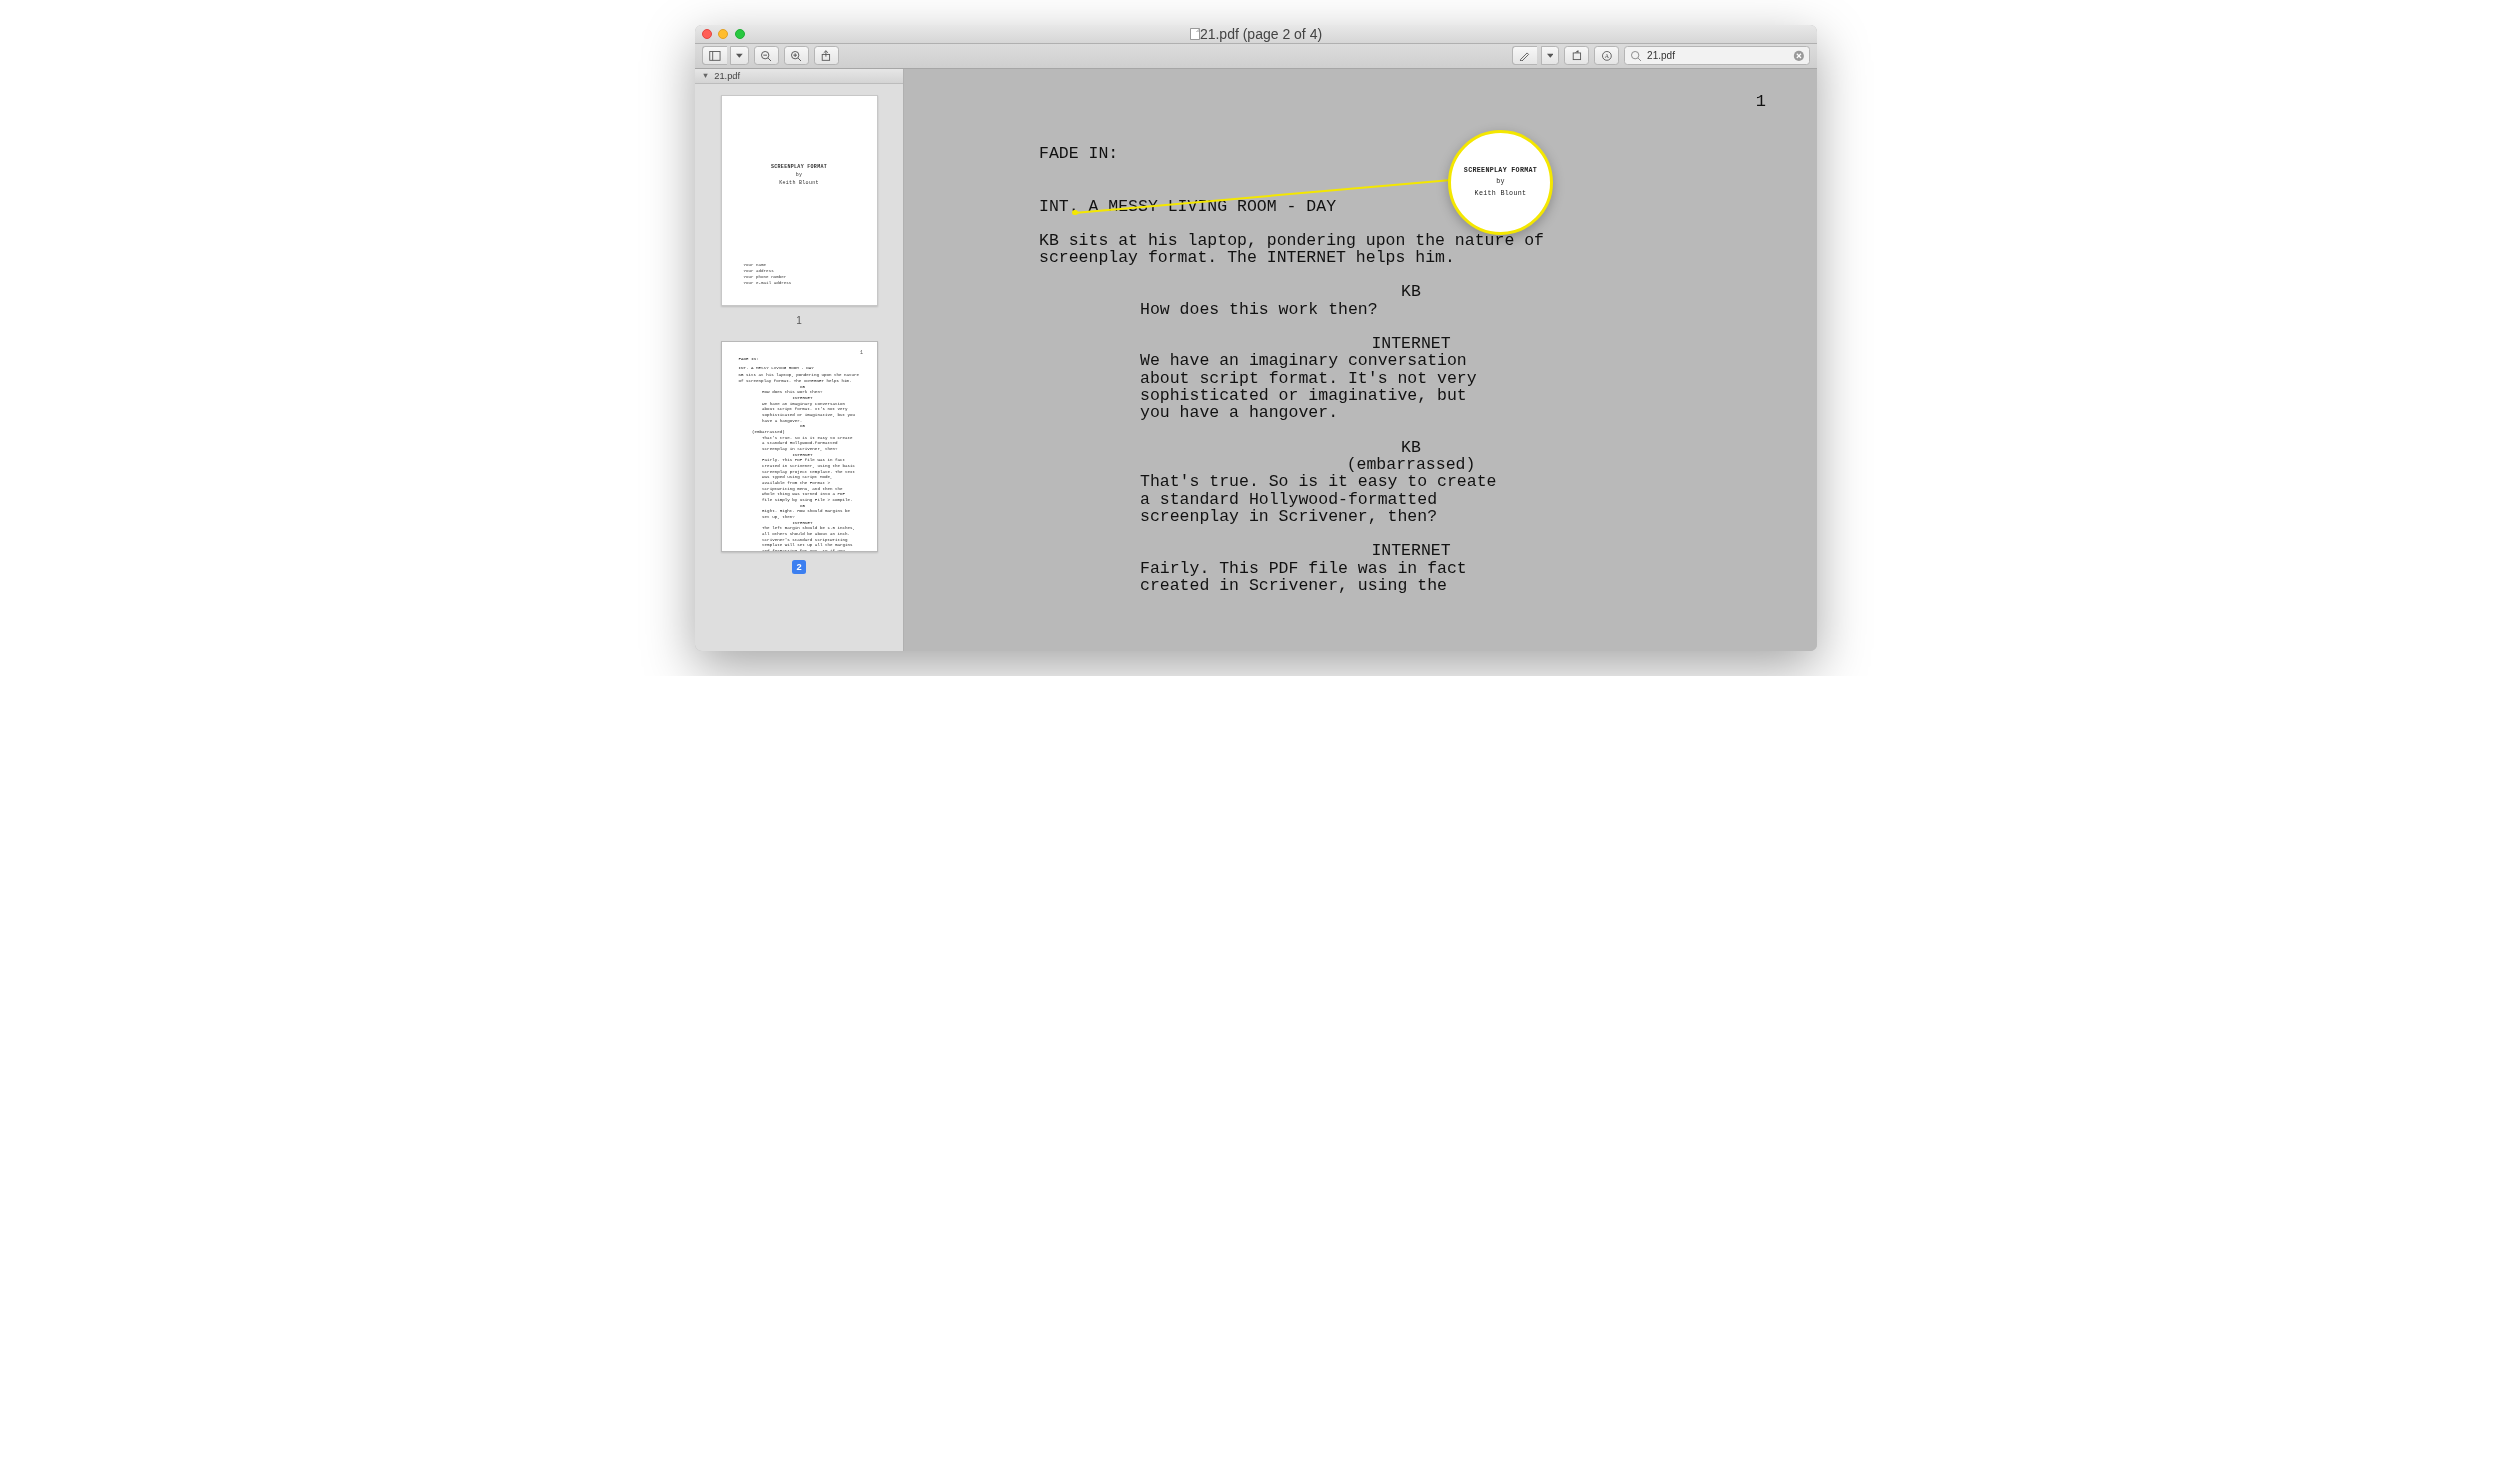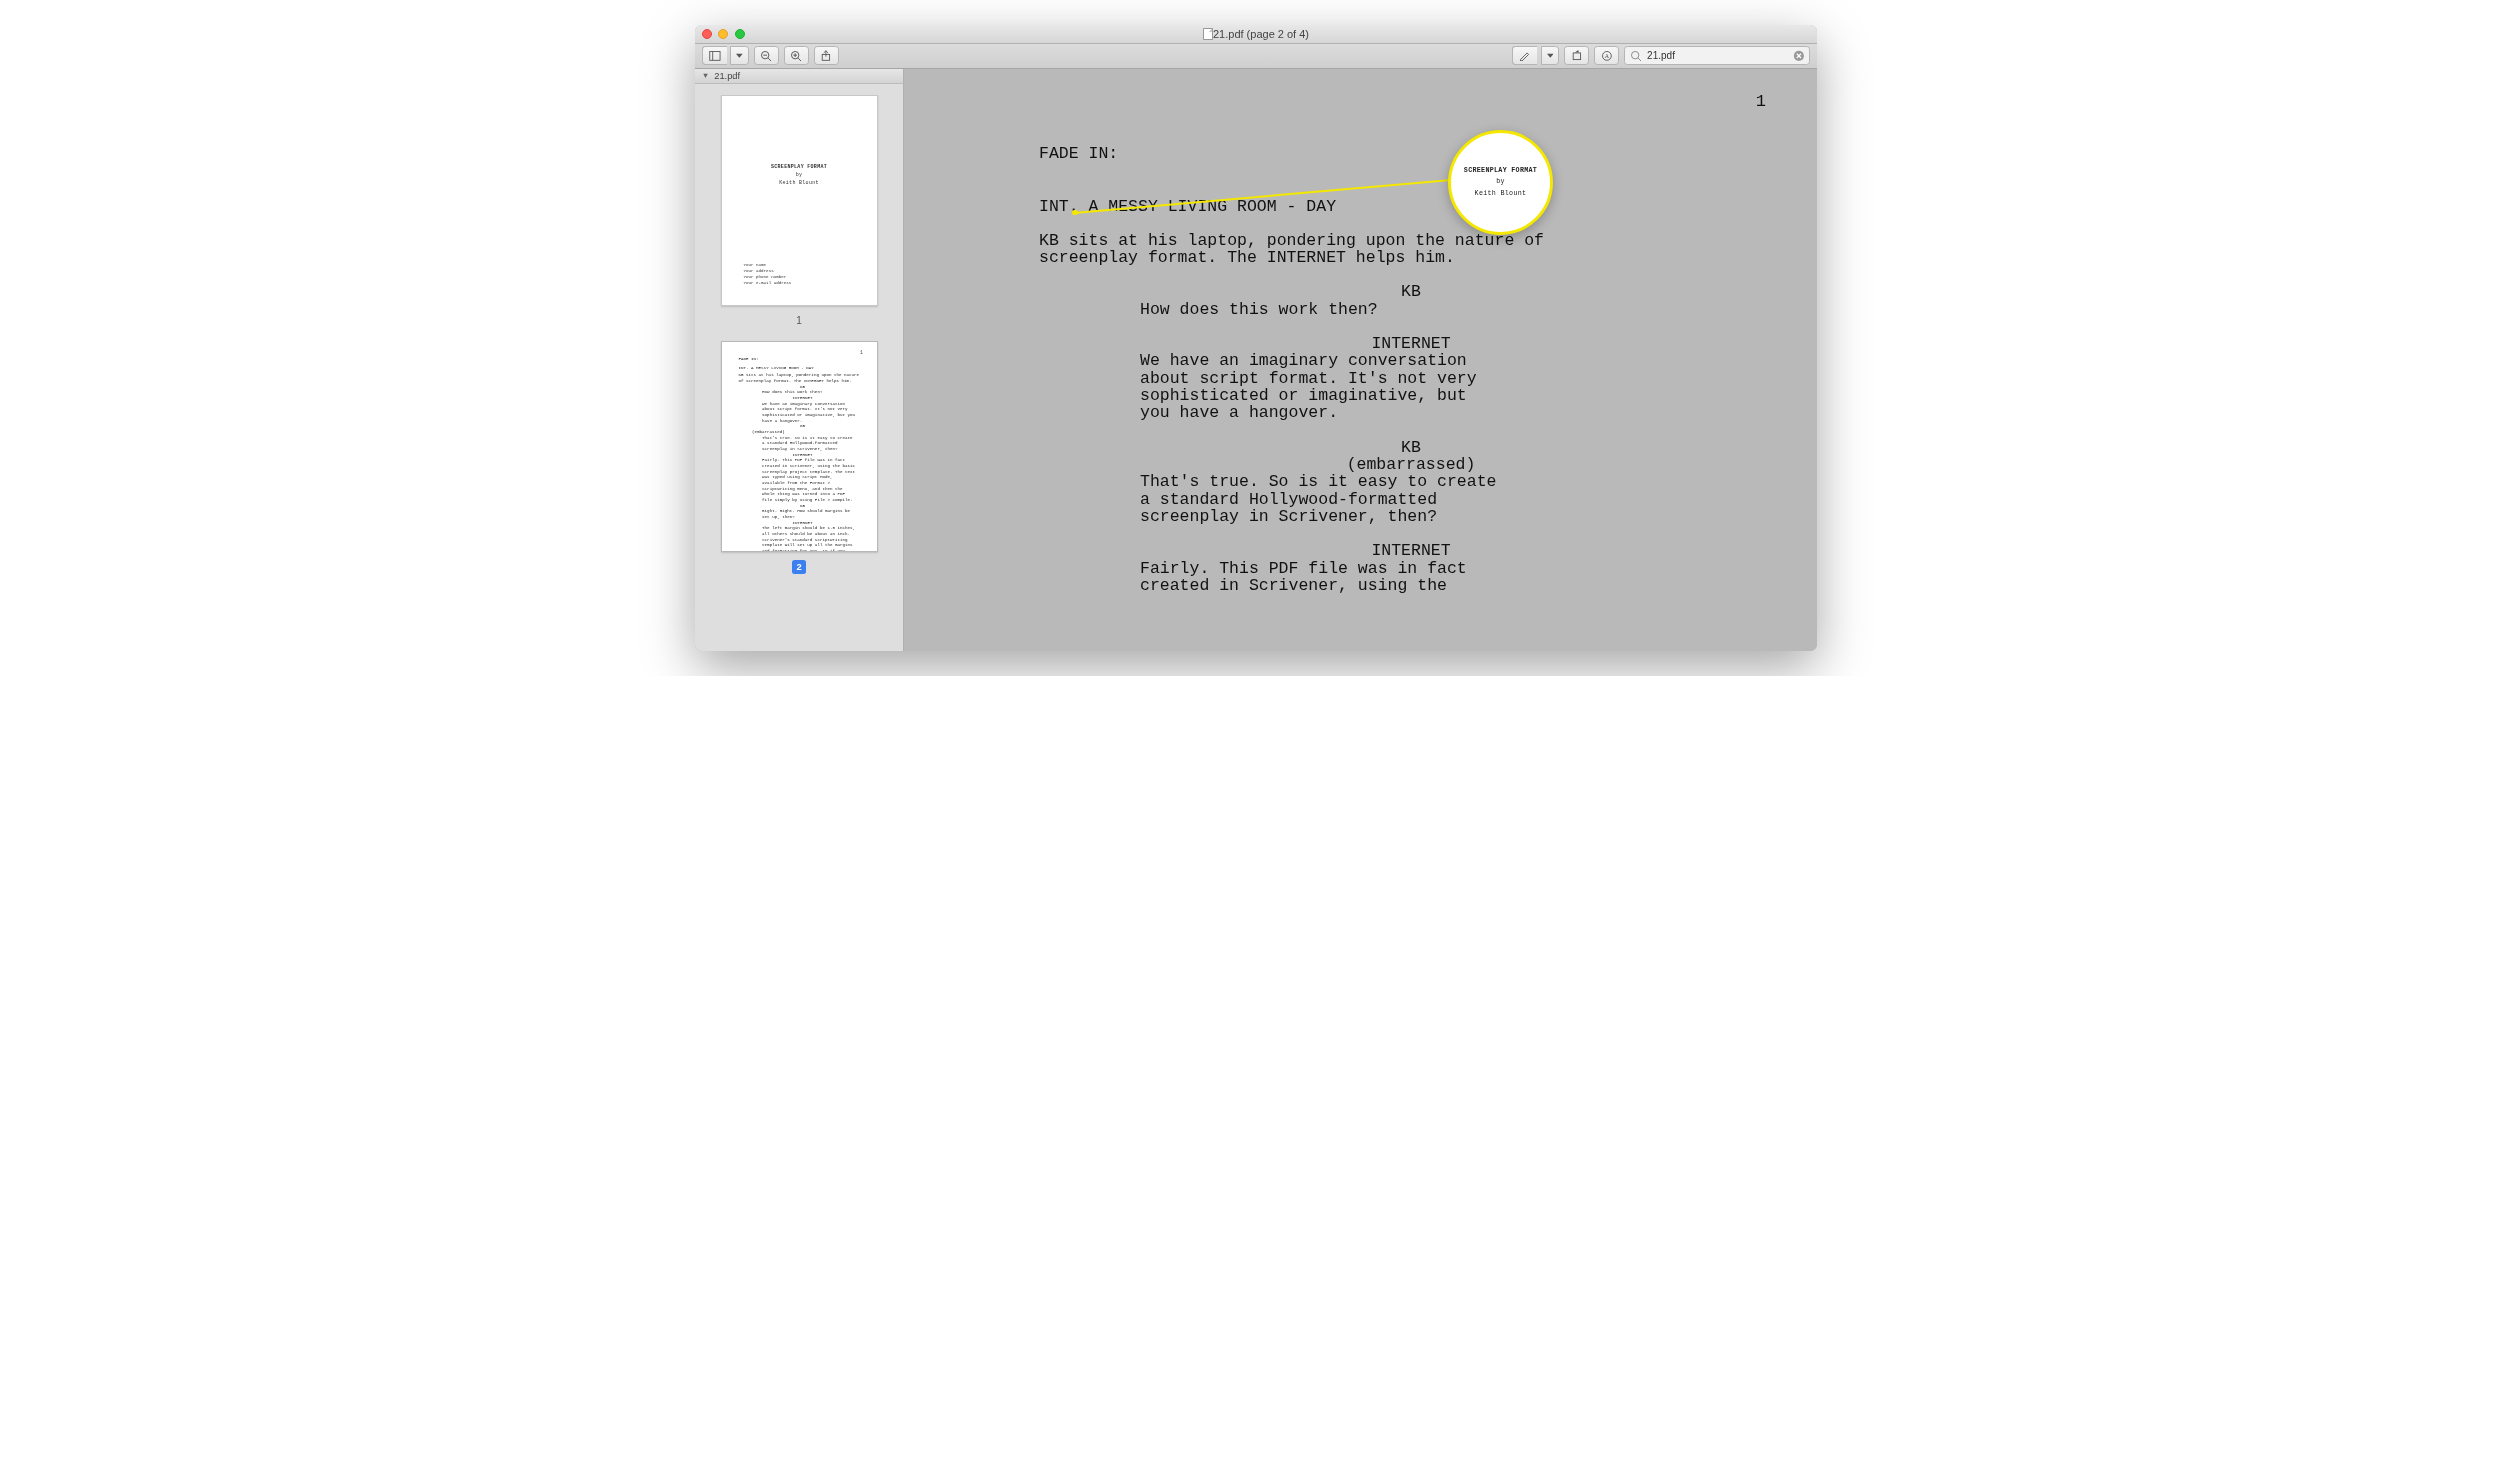--- a/index.html
+++ b/index.html
@@ -31,21 +31,21 @@
     border-bottom: 0.8px solid #b0b0b0;
     position: relative;
   }
   .traffic { display:flex; gap:6.7px; align-items:center; }
   .traffic .dot { width:10px; height:10px; border-radius:50%; }
   .dot.red { background:#ff5f57; border:0.4px solid #e24640;}
   .dot.yellow { background:#ffbd2e; border:0.4px solid #e1a126;}
   .dot.green { background:#28c840; border:0.4px solid #1fae34;}
   .titlecenter {
     position:absolute; left:0; right:0; text-align:center;
-    font-size:11px; color:#444; display:flex; justify-content:center; align-items:center; gap:0;
+    font-size:14px; color:#444; display:flex; justify-content:center; align-items:center; gap:0;
   }
   .titlecenter .docicon {
     width:10px; height:11.8px; background:#fff; border:0.8px solid #999; border-radius:0.8px; position:relative;
   }
   .titlecenter .docicon::after{
     content:""; position:absolute; top:0; right:0; width:3.4px; height:3.4px;
     background:linear-gradient(135deg,#fff 50%,#ccc 50%);
   }
   .toolbar {
     height:25px;

